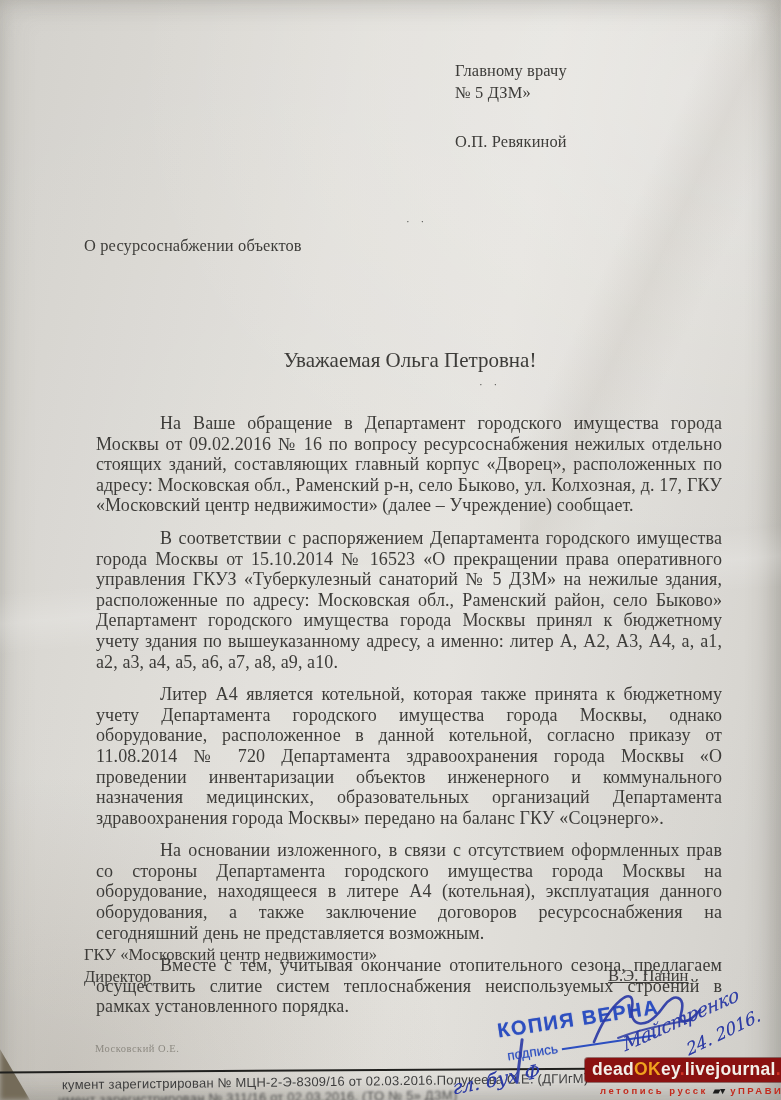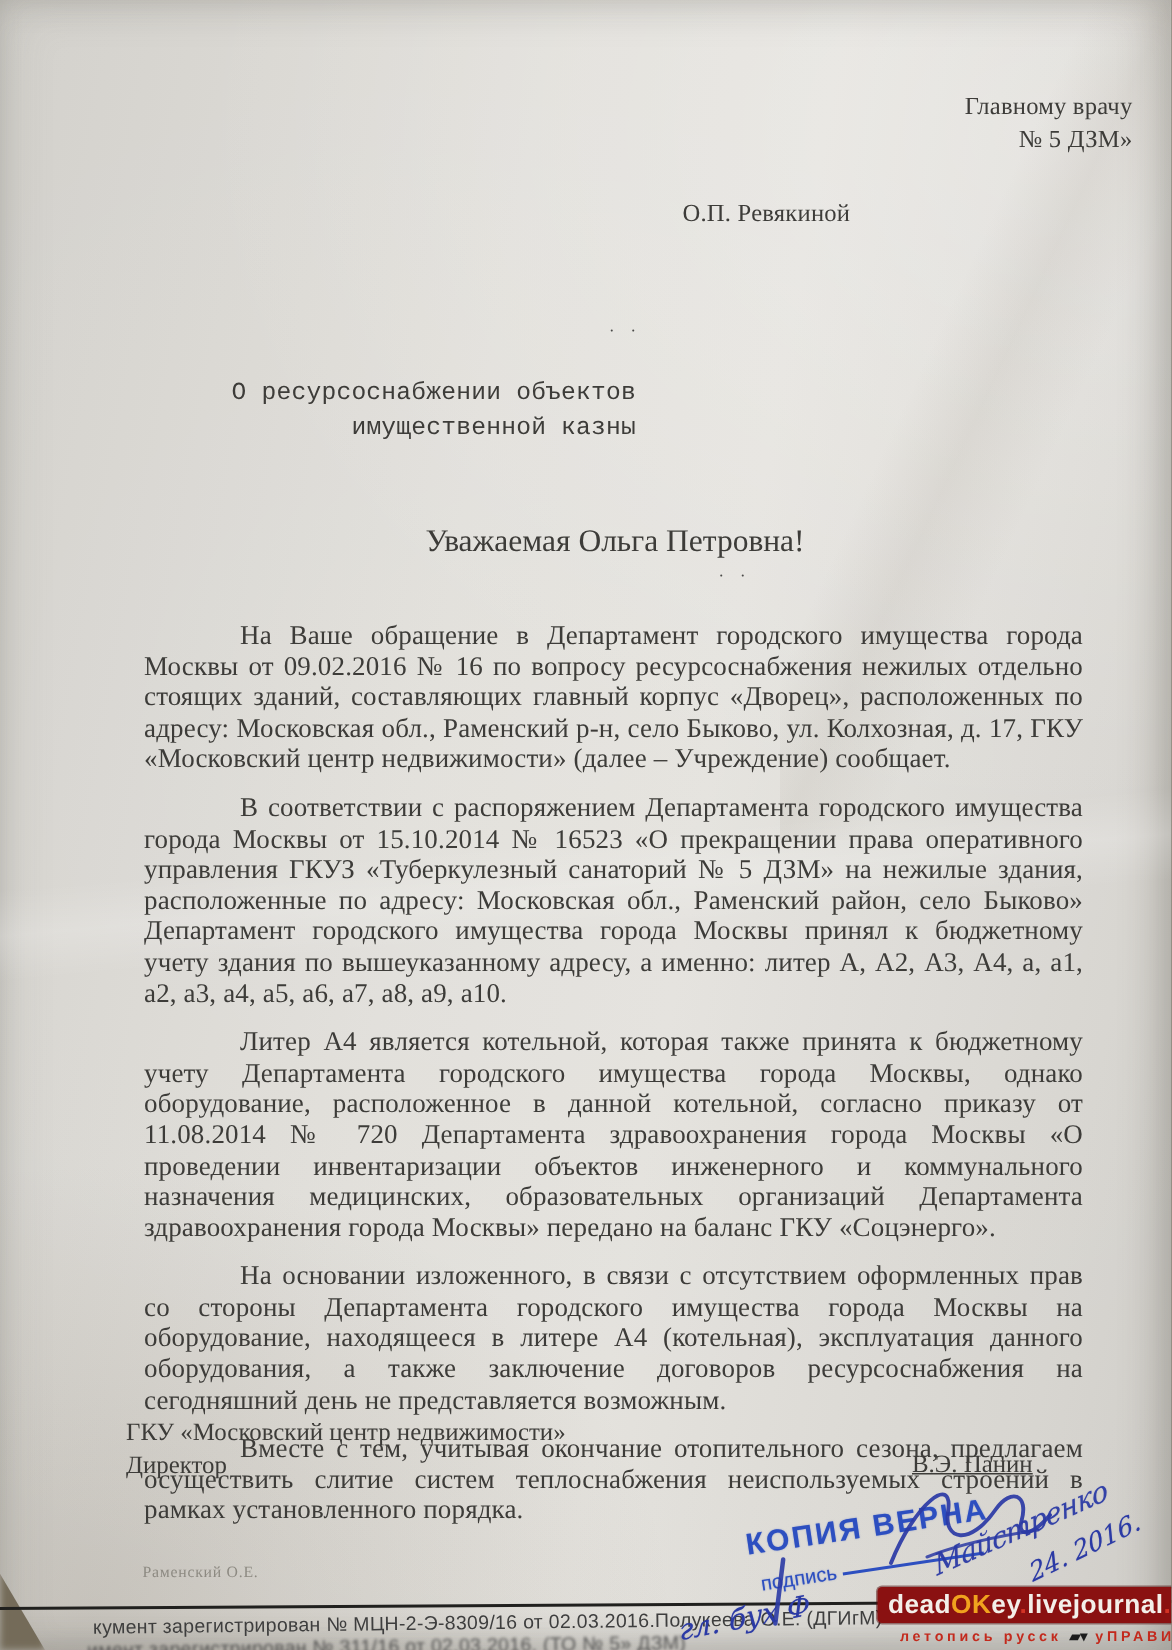--- a/index.html
+++ b/index.html
@@ -16,25 +16,25 @@
                 inset 12px 8px 26px rgba(125,120,112,.12);
   }
   .wrinkle{position:absolute;pointer-events:none;}
   .w1{left:520px;top:0;width:260px;height:560px;
       background:linear-gradient(115deg,transparent 40%,rgba(160,152,140,.14) 50%,transparent 62%);}
   .w2{left:0;top:430px;width:781px;height:320px;
       background:linear-gradient(175deg,transparent 42%,rgba(255,255,255,.18) 50%,transparent 58%);}
   .corner-shadow{position:absolute;left:0;top:1038px;width:30px;height:62px;
       background:#746b59;clip-path:polygon(0 18%,100% 100%,0 100%);filter:blur(2.5px);}
   .abs{position:absolute;}
-  .doc-text{font-size:16.4px;line-height:21px;letter-spacing:.15px;text-align:right;}
+  .doc-text{font-size:16.4px;line-height:21px;letter-spacing:.15px;}
   .recipient{left:455px;top:60px;width:300px;}
   .recipient div{margin-bottom:1px;}
   .addressee{left:455px;top:131px;}
-  .subject{left:84px;top:250px;width:340px;line-height:23px;font-family:Liberation Mono, monospace;}
+  .subject{left:84px;top:234px;width:340px;line-height:23px;}
   .salutation{left:85px;top:348px;width:650px;text-align:center;font-size:21px;}
   .body-block{left:84px;top:401px;width:650px;}
   .par{ text-align:justify;text-indent:64px;margin:12px;font-size:18px;line-height:20.6px;
         letter-spacing:.1px;}
   .sig-block{left:84px;top:944px;font-size:16.6px;line-height:22px;}
   .sig-name{left:608px;top:966px;font-size:16.6px;text-decoration:underline;}
   .executor{left:95px;top:1043px;font-size:10.5px;color:#8d8a82;letter-spacing:.5px;filter:blur(.3px);}
   .rule{left:0;top:1069px;width:781px;height:2px;background:#20201e;transform:rotate(-.35deg);}
   .reg{font-family:"Liberation Sans",sans-serif;font-size:13px;color:#3e3e3e;letter-spacing:.2px;white-space:nowrap;}
   .reg1{left:62px;top:1074px;transform:rotate(-.7deg);}
@@ -79,41 +79,40 @@
   <div class="abs recipient doc-text">
     <div>Главному врачу</div>
     <div>№ 5 ДЗМ»</div>
   </div>
   <div class="abs addressee doc-text">О.П. Ревякиной</div>
 
   <div class="abs dots d1">· ·</div>
 
   <div class="abs subject doc-text">
     <div>О ресурсоснабжении объектов</div>
-    <div>имущественной казны</div>
   </div>
 
   <div class="abs salutation">Уважаемая  Ольга Петровна!</div>
   <div class="abs dots d2">· ·</div>
 
   <div class="abs body-block">
     <p class="par">На Ваше обращение в Департамент городского имущества города Москвы от 09.02.2016 № 16 по вопросу ресурсоснабжения нежилых отдельно стоящих зданий, составляющих главный корпус «Дворец», расположенных по адресу: Московская обл., Раменский р-н, село Быково, ул. Колхозная, д. 17, ГКУ «Московский центр недвижимости» (далее – Учреждение) сообщает.</p>
     <p class="par">В соответствии с распоряжением Департамента городского имущества города Москвы от 15.10.2014 № 16523 «О прекращении права оперативного управления ГКУЗ «Туберкулезный санаторий № 5 ДЗМ» на нежилые здания, расположенные по адресу: Московская обл., Раменский район, село Быково» Департамент городского имущества города Москвы принял к бюджетному учету здания по вышеуказанному адресу, а именно: литер А, А2, А3, А4, а, а1, а2, а3, а4, а5, а6, а7, а8, а9, а10.</p>
     <p class="par">Литер А4 является котельной, которая также принята к бюджетному учету Департамента городского имущества города Москвы, однако оборудование, расположенное в данной котельной, согласно приказу от 11.08.2014 № 720 Департамента здравоохранения города Москвы «О проведении инвентаризации объектов инженерного и коммунального назначения медицинских, образовательных организаций Департамента здравоохранения города Москвы» передано на баланс ГКУ «Соцэнерго».</p>
     <p class="par">На основании изложенного, в связи с отсутствием оформленных прав со стороны Департамента городского имущества города Москвы на оборудование, находящееся в литере А4 (котельная), эксплуатация данного оборудования, а также заключение договоров  ресурсоснабжения на сегодняшний день не представляется возможным.</p>
     <p class="par">Вместе с тем, учитывая окончание отопительного сезона, предлагаем осуществить слитие систем теплоснабжения неиспользуемых строений в рамках установленного порядка.</p>
   </div>
 
   <div class="abs sig-block">
     <div>ГКУ «Московский центр недвижимости»</div>
     <div>Директор</div>
   </div>
   <div class="abs sig-name">В.Э. Панин</div>
 
-  <div class="abs executor">Раменский О.Е.</div>
+  <div class="abs executor">Московский О.Е.</div>
 
   <div class="abs rule"></div>
 
   <div class="abs reg reg1">кумент зарегистрирован № МЦН-2-Э-8309/16 от 02.03.2016.Полукеева О.Е. (ДГИгМ)</div>
   <div class="abs reg reg2">имент зарегистрирован № 311/16 от 02.03.2016. (ТО № 5» ДЗМ)</div>
 
   <div class="abs stamp">
     <div class="stamp-title">КОПИЯ ВЕРНА</div>
     <div class="stamp-sub">
       <span>подпись</span><span class="sline"></span>

